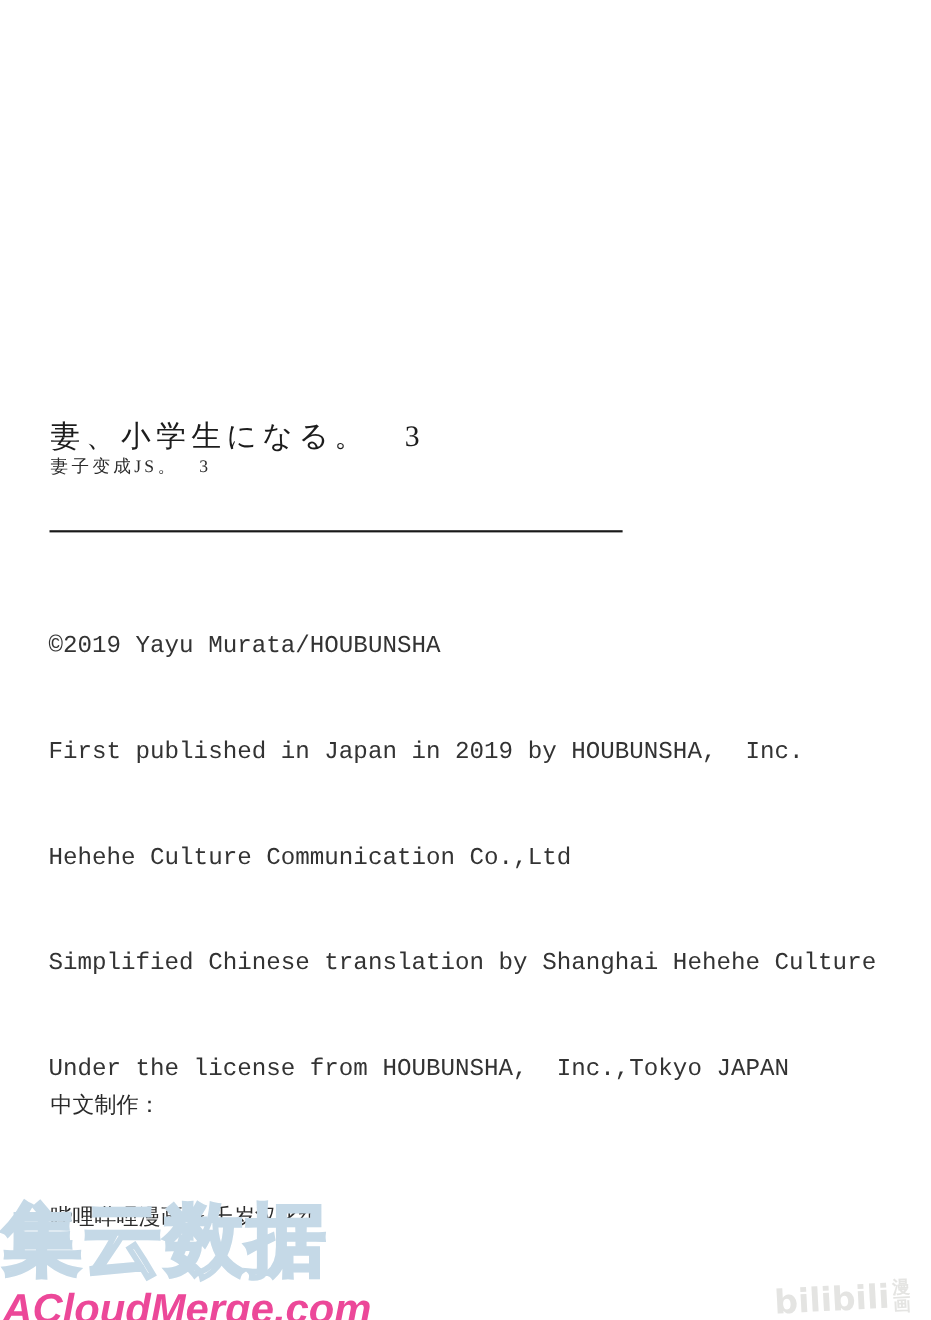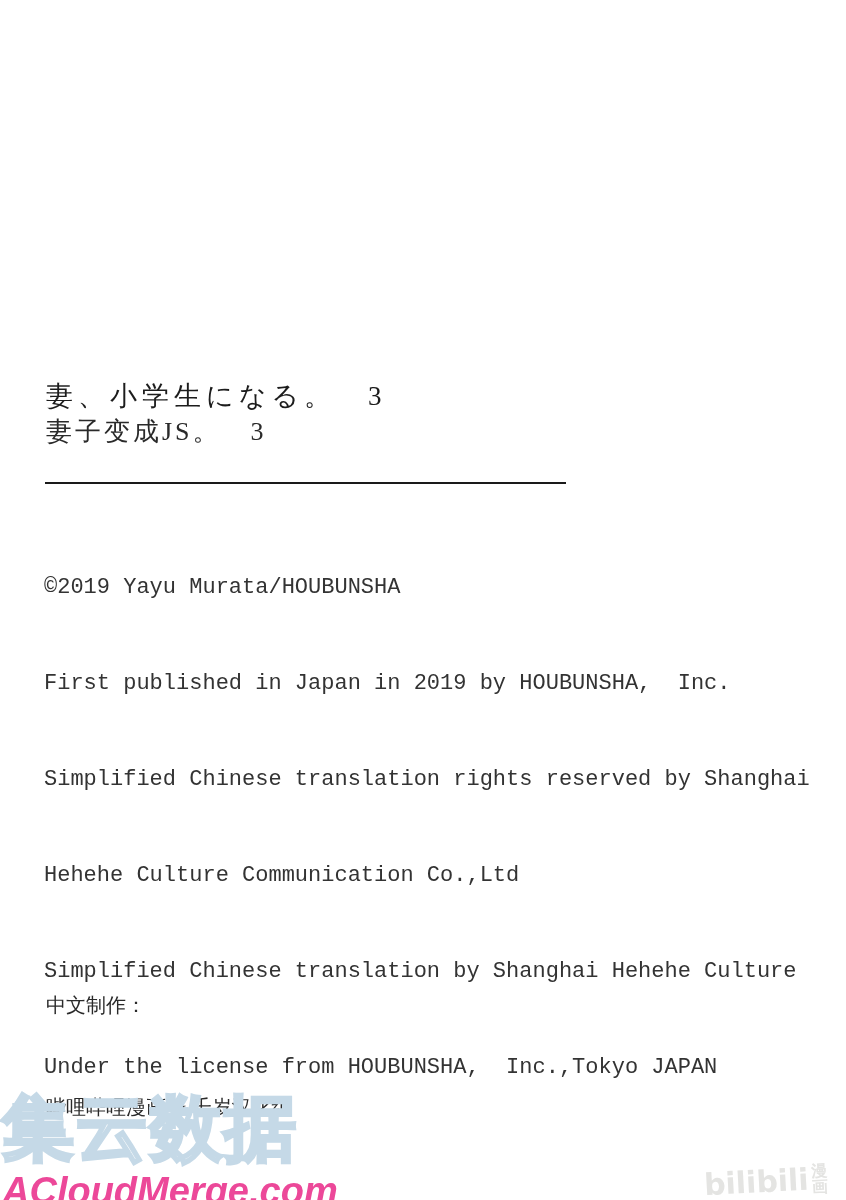--- a/index.html
+++ b/index.html
@@ -25,21 +25,21 @@
     font-size: 27px;
     letter-spacing: 5px;
     color: #1c1c1c;
     white-space: pre;
     font-family: "Liberation Serif", serif;
   }
   .title-cn {
     position: absolute;
     left: 46px;
     top: 384px;
-    font-size: 26px;
+    font-size: 16px;
     letter-spacing: 3px;
     color: #2a2a2a;
     white-space: pre;
     font-family: "Liberation Serif", serif;
   }
 
   
   .divider {
     position: absolute;
     left: 45px;
@@ -141,21 +141,20 @@
 
   <div class="title-jp">妻、小学生になる。　3</div>
 
   <div class="title-cn">妻子变成JS。　3</div>
 
   <div class="divider"></div>
 
   <div class="copyright">
     <div>©2019 Yayu Murata/HOUBUNSHA</div>
     <div>First published in Japan in 2019 by HOUBUNSHA,  Inc.</div>
-    <div>Simplified Chinese translation rights reserved by Shanghai</div>
     <div>Hehehe Culture Communication Co.,Ltd</div>
     <div>Simplified Chinese translation by Shanghai Hehehe Culture</div>
     <div>Under the license from HOUBUNSHA,  Inc.,Tokyo JAPAN</div>
   </div>
 
   <div class="credits">
     <div>中文制作：</div>
     <div>哔哩哔哩漫画 &amp; 千岁汉化组</div>
   </div>
 

